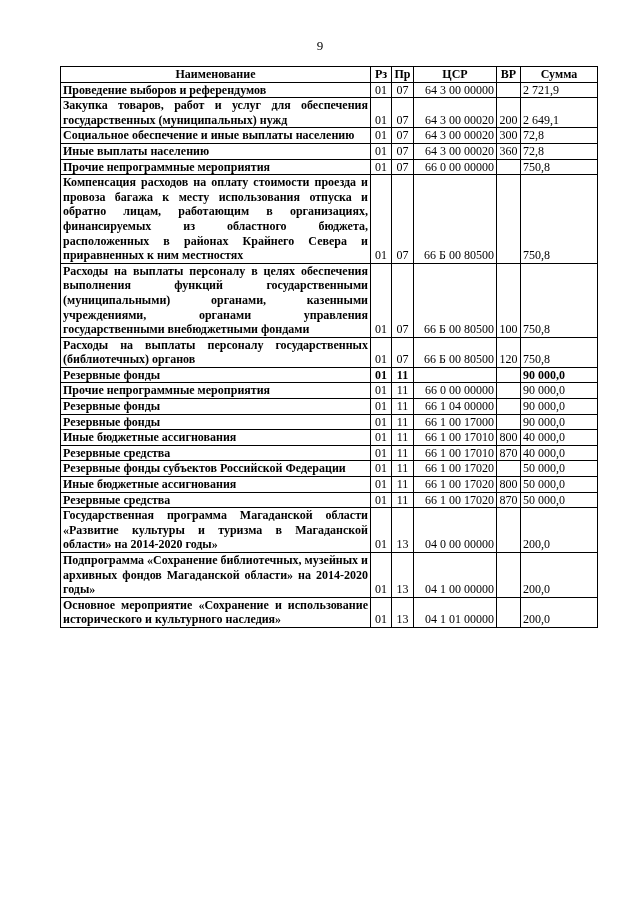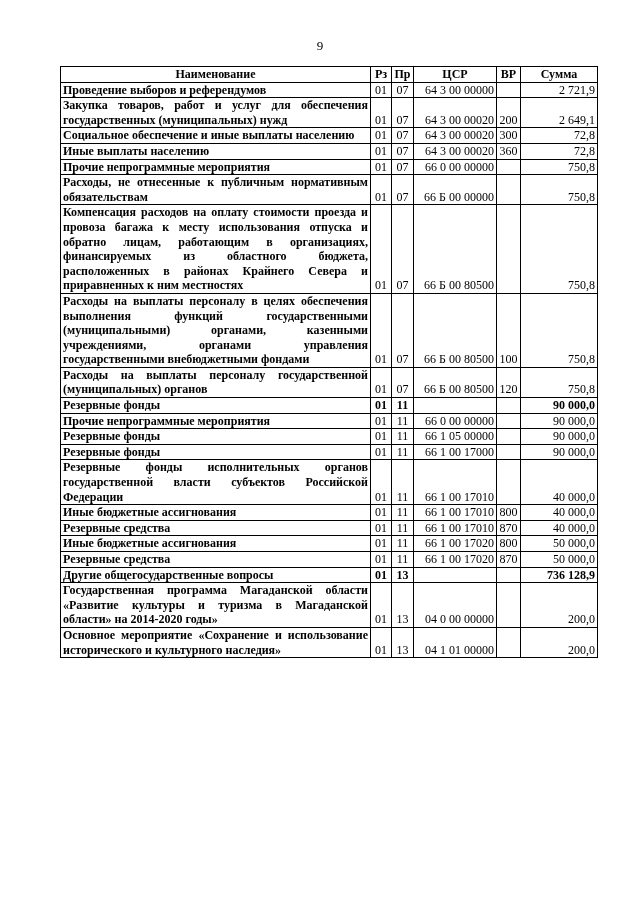--- a/index.html
+++ b/index.html
@@ -14,21 +14,21 @@
   col.c-name { width: 310px; }
   col.c-rz { width: 21px; }
   col.c-pr { width: 22px; }
   col.c-csr { width: 83px; }
   col.c-vr { width: 24px; }
   col.c-sum { width: 77px; }
   td.name { text-align: justify; text-align-last: left; vertical-align: top; font-weight: bold; }
   td.name .txt { display: block; }
   td.code { text-align: center; white-space: nowrap; }
   td.csr { text-align: right; white-space: nowrap; padding-left: 3px; }
-  td.sum { text-align: right; white-space: nowrap; }
+  td.sum { white-space: nowrap; }
   tr.bold td { font-weight: bold; }
 </style>
 </head>
 <body>
 
 <div class="page-num">9</div>
 
 <table class="budget">
   <colgroup>
     <col class="c-name">
@@ -94,51 +94,41 @@
           <span class="txt">Прочие непрограммные мероприятия</span>
         </td>
         <td class="code">01</td>
         <td class="code">07</td>
         <td class="csr">66 0 00 00000</td>
         <td class="code"></td>
         <td class="sum">750,8</td>
       </tr>
       <tr>
         <td class="name">
-          <span class="txt">Расходы, не отнесенные к публичным нормативным обязательствам</span>
-        </td>
-        <td class="code">01</td>
-        <td class="code">07</td>
-        <td class="csr">66 Б 00 00000</td>
-        <td class="code"></td>
-        <td class="sum">750,8</td>
-      </tr>
-      <tr>
-        <td class="name">
           <span class="txt">Компенсация расходов на оплату стоимости проезда и провоза багажа к месту использования отпуска и обратно лицам, работающим в организациях, финансируемых из областного бюджета, расположенных в районах Крайнего Севера и приравненных к ним местностях</span>
         </td>
         <td class="code">01</td>
         <td class="code">07</td>
         <td class="csr">66 Б 00 80500</td>
         <td class="code"></td>
         <td class="sum">750,8</td>
       </tr>
       <tr>
         <td class="name">
           <span class="txt">Расходы на выплаты персоналу в целях обеспечения выполнения функций государственными (муниципальными) органами, казенными учреждениями, органами управления государственными внебюджетными фондами</span>
         </td>
         <td class="code">01</td>
         <td class="code">07</td>
         <td class="csr">66 Б 00 80500</td>
         <td class="code">100</td>
         <td class="sum">750,8</td>
       </tr>
       <tr>
         <td class="name">
-          <span class="txt">Расходы на выплаты персоналу государственной (муниципальных) органов</span>
+          <span class="txt">Расходы на выплаты персоналу государственных (библиотечных) органов</span>
         </td>
         <td class="code">01</td>
         <td class="code">07</td>
         <td class="csr">66 Б 00 80500</td>
         <td class="code">120</td>
         <td class="sum">750,8</td>
       </tr>
       <tr class="bold">
         <td class="name">
           <span class="txt">Резервные фонды</span>
@@ -158,43 +148,33 @@
         <td class="csr">66 0 00 00000</td>
         <td class="code"></td>
         <td class="sum">90 000,0</td>
       </tr>
       <tr>
         <td class="name">
           <span class="txt">Резервные фонды</span>
         </td>
         <td class="code">01</td>
         <td class="code">11</td>
-        <td class="csr">66 1 05 00000</td>
+        <td class="csr">66 1 04 00000</td>
         <td class="code"></td>
         <td class="sum">90 000,0</td>
       </tr>
       <tr>
         <td class="name">
           <span class="txt">Резервные фонды</span>
         </td>
         <td class="code">01</td>
         <td class="code">11</td>
         <td class="csr">66 1 00 17000</td>
         <td class="code"></td>
         <td class="sum">90 000,0</td>
-      </tr>
-      <tr>
-        <td class="name">
-          <span class="txt">Резервные фонды исполнительных органов государственной власти субъектов Российской Федерации</span>
-        </td>
-        <td class="code">01</td>
-        <td class="code">11</td>
-        <td class="csr">66 1 00 17010</td>
-        <td class="code"></td>
-        <td class="sum">40 000,0</td>
       </tr>
       <tr>
         <td class="name">
           <span class="txt">Иные бюджетные ассигнования</span>
         </td>
         <td class="code">01</td>
         <td class="code">11</td>
         <td class="csr">66 1 00 17010</td>
         <td class="code">800</td>
         <td class="sum">40 000,0</td>
@@ -204,55 +184,65 @@
           <span class="txt">Резервные средства</span>
         </td>
         <td class="code">01</td>
         <td class="code">11</td>
         <td class="csr">66 1 00 17010</td>
         <td class="code">870</td>
         <td class="sum">40 000,0</td>
       </tr>
       <tr>
         <td class="name">
+          <span class="txt">Резервные фонды субъектов Российской Федерации</span>
+        </td>
+        <td class="code">01</td>
+        <td class="code">11</td>
+        <td class="csr">66 1 00 17020</td>
+        <td class="code"></td>
+        <td class="sum">50 000,0</td>
+      </tr>
+      <tr>
+        <td class="name">
           <span class="txt">Иные бюджетные ассигнования</span>
         </td>
         <td class="code">01</td>
         <td class="code">11</td>
         <td class="csr">66 1 00 17020</td>
         <td class="code">800</td>
         <td class="sum">50 000,0</td>
       </tr>
       <tr>
         <td class="name">
           <span class="txt">Резервные средства</span>
         </td>
         <td class="code">01</td>
         <td class="code">11</td>
         <td class="csr">66 1 00 17020</td>
         <td class="code">870</td>
         <td class="sum">50 000,0</td>
       </tr>
-      <tr class="bold">
-        <td class="name">
-          <span class="txt">Другие общегосударственные вопросы</span>
-        </td>
-        <td class="code">01</td>
-        <td class="code">13</td>
-        <td class="csr"></td>
-        <td class="code"></td>
-        <td class="sum">736 128,9</td>
-      </tr>
       <tr>
         <td class="name">
           <span class="txt">Государственная программа Магаданской области «Развитие культуры и туризма в Магаданской области» на 2014-2020 годы»</span>
         </td>
         <td class="code">01</td>
         <td class="code">13</td>
         <td class="csr">04 0 00 00000</td>
+        <td class="code"></td>
+        <td class="sum">200,0</td>
+      </tr>
+      <tr>
+        <td class="name">
+          <span class="txt">Подпрограмма «Сохранение библиотечных, музейных и архивных фондов Магаданской области» на 2014-2020 годы»</span>
+        </td>
+        <td class="code">01</td>
+        <td class="code">13</td>
+        <td class="csr">04 1 00 00000</td>
         <td class="code"></td>
         <td class="sum">200,0</td>
       </tr>
       <tr>
         <td class="name">
           <span class="txt">Основное мероприятие «Сохранение и использование исторического и культурного наследия»</span>
         </td>
         <td class="code">01</td>
         <td class="code">13</td>
         <td class="csr">04 1 01 00000</td>

